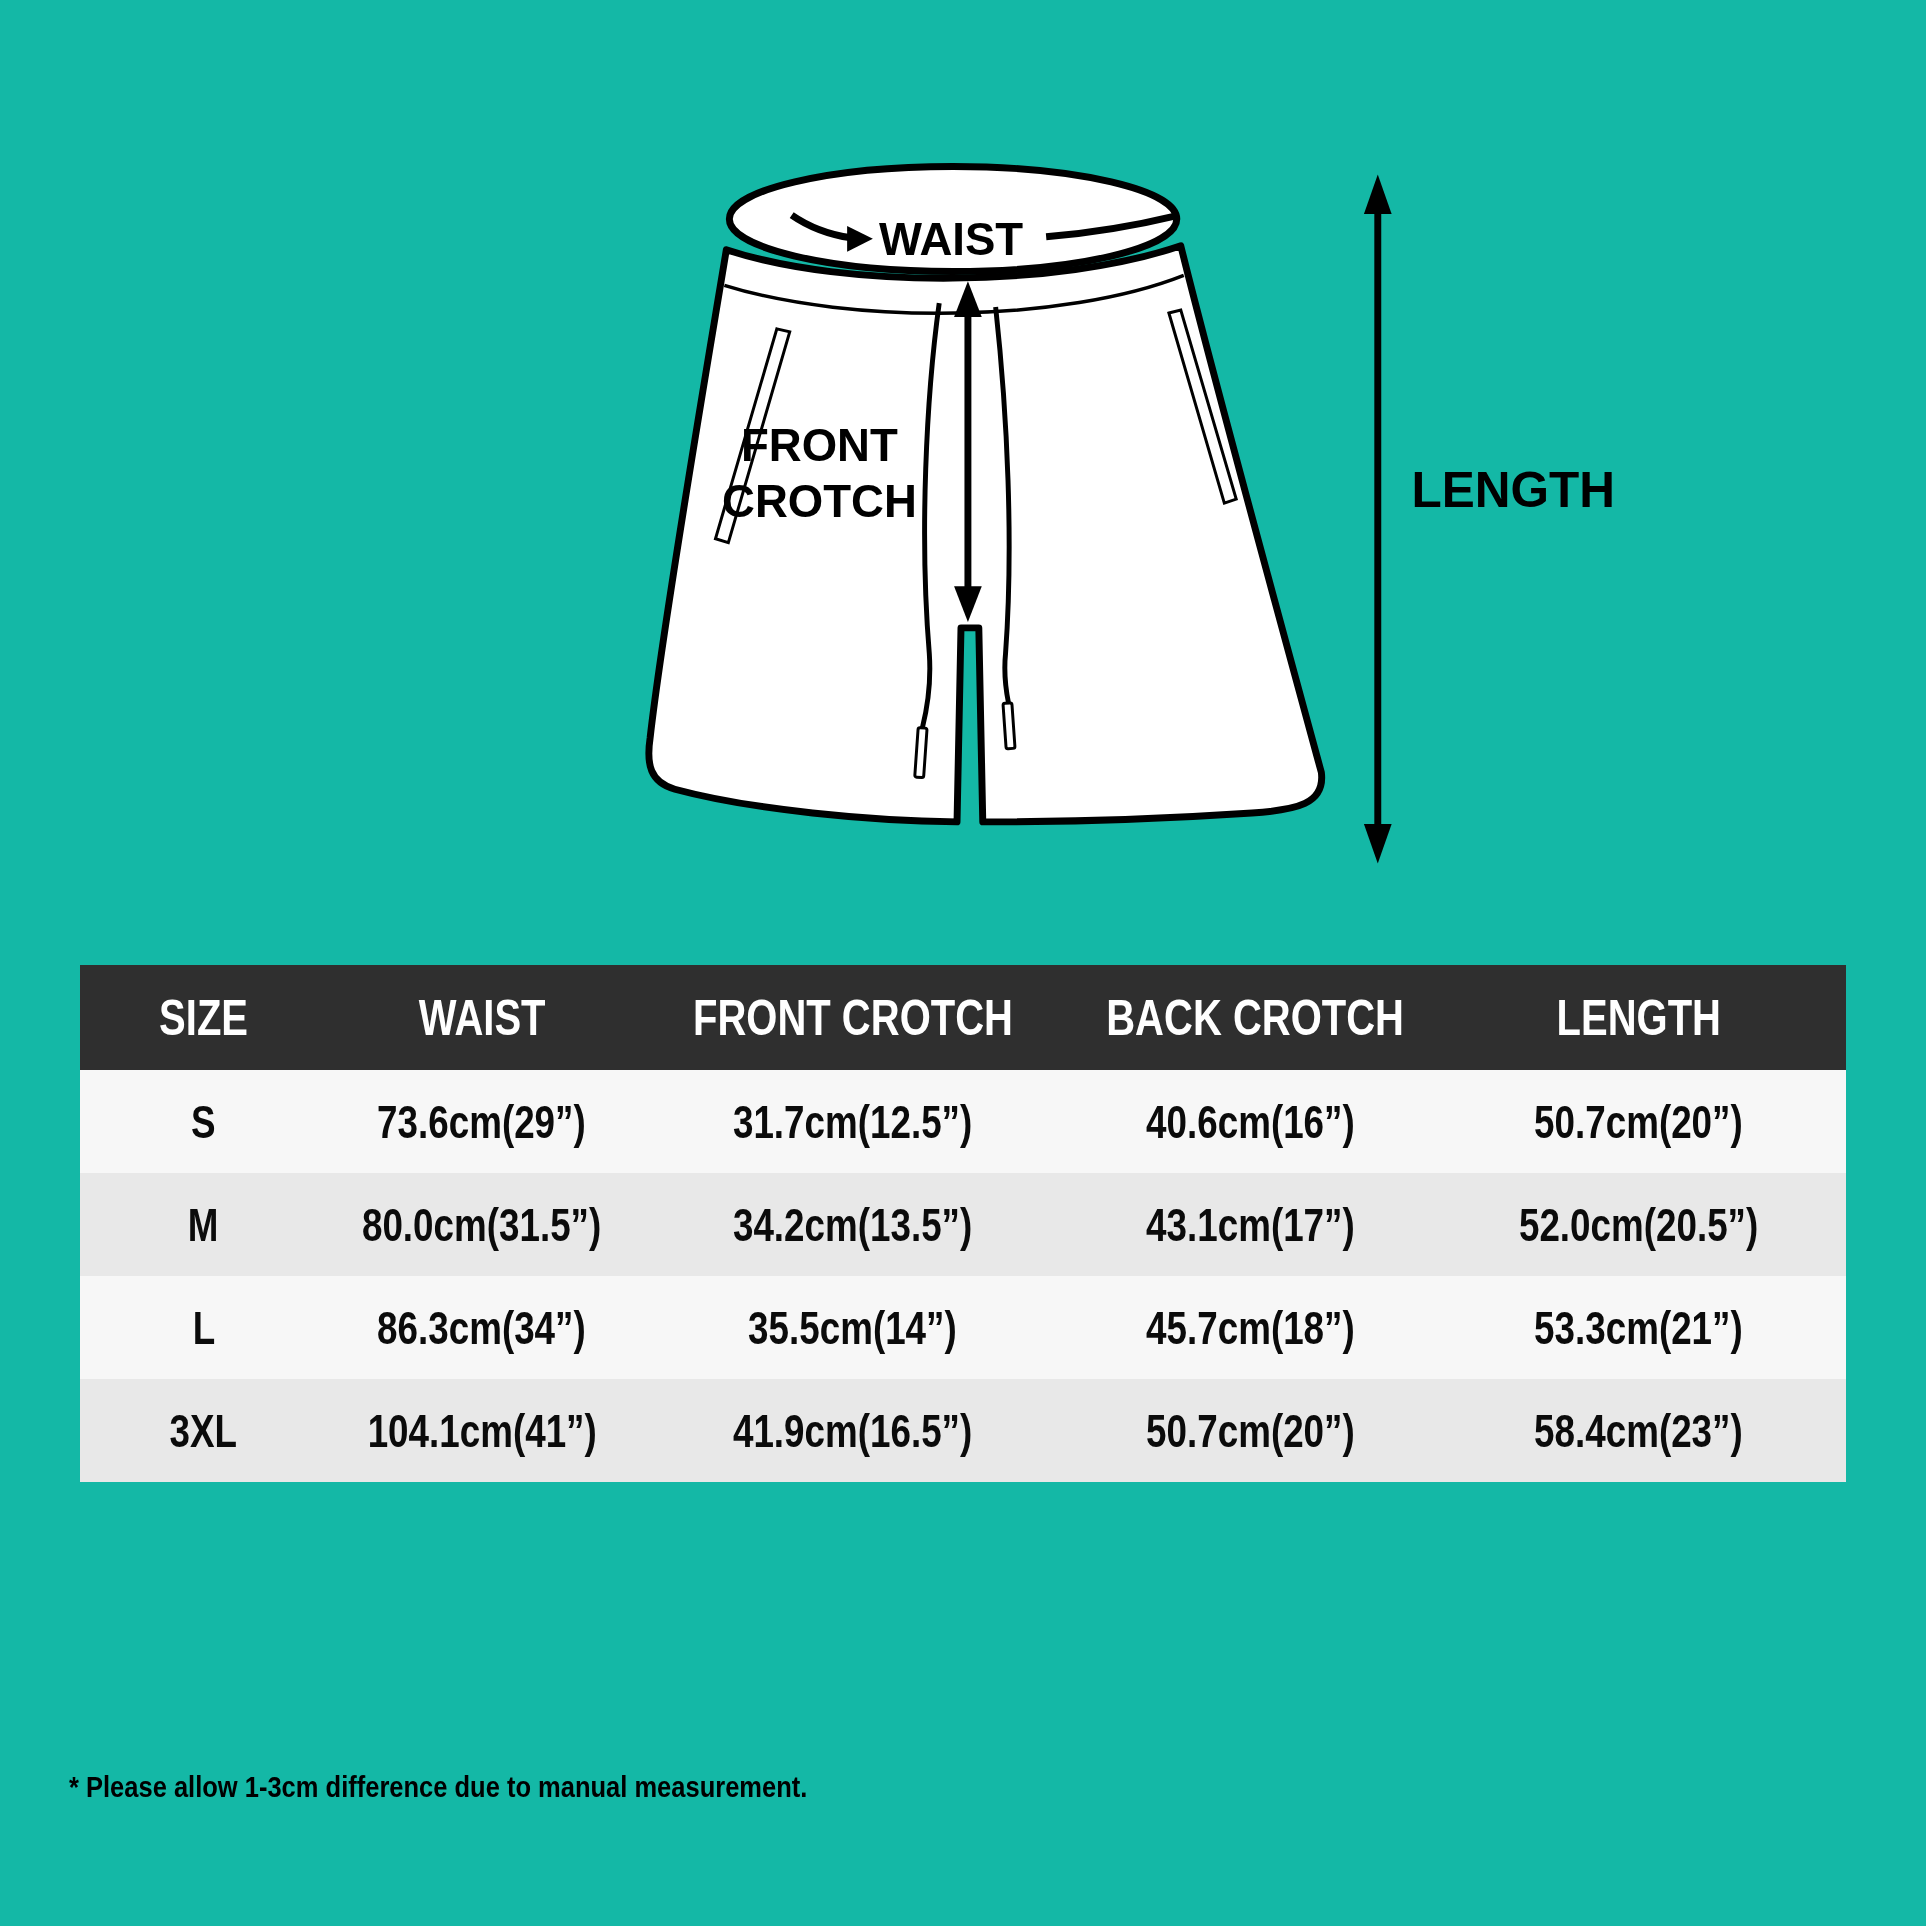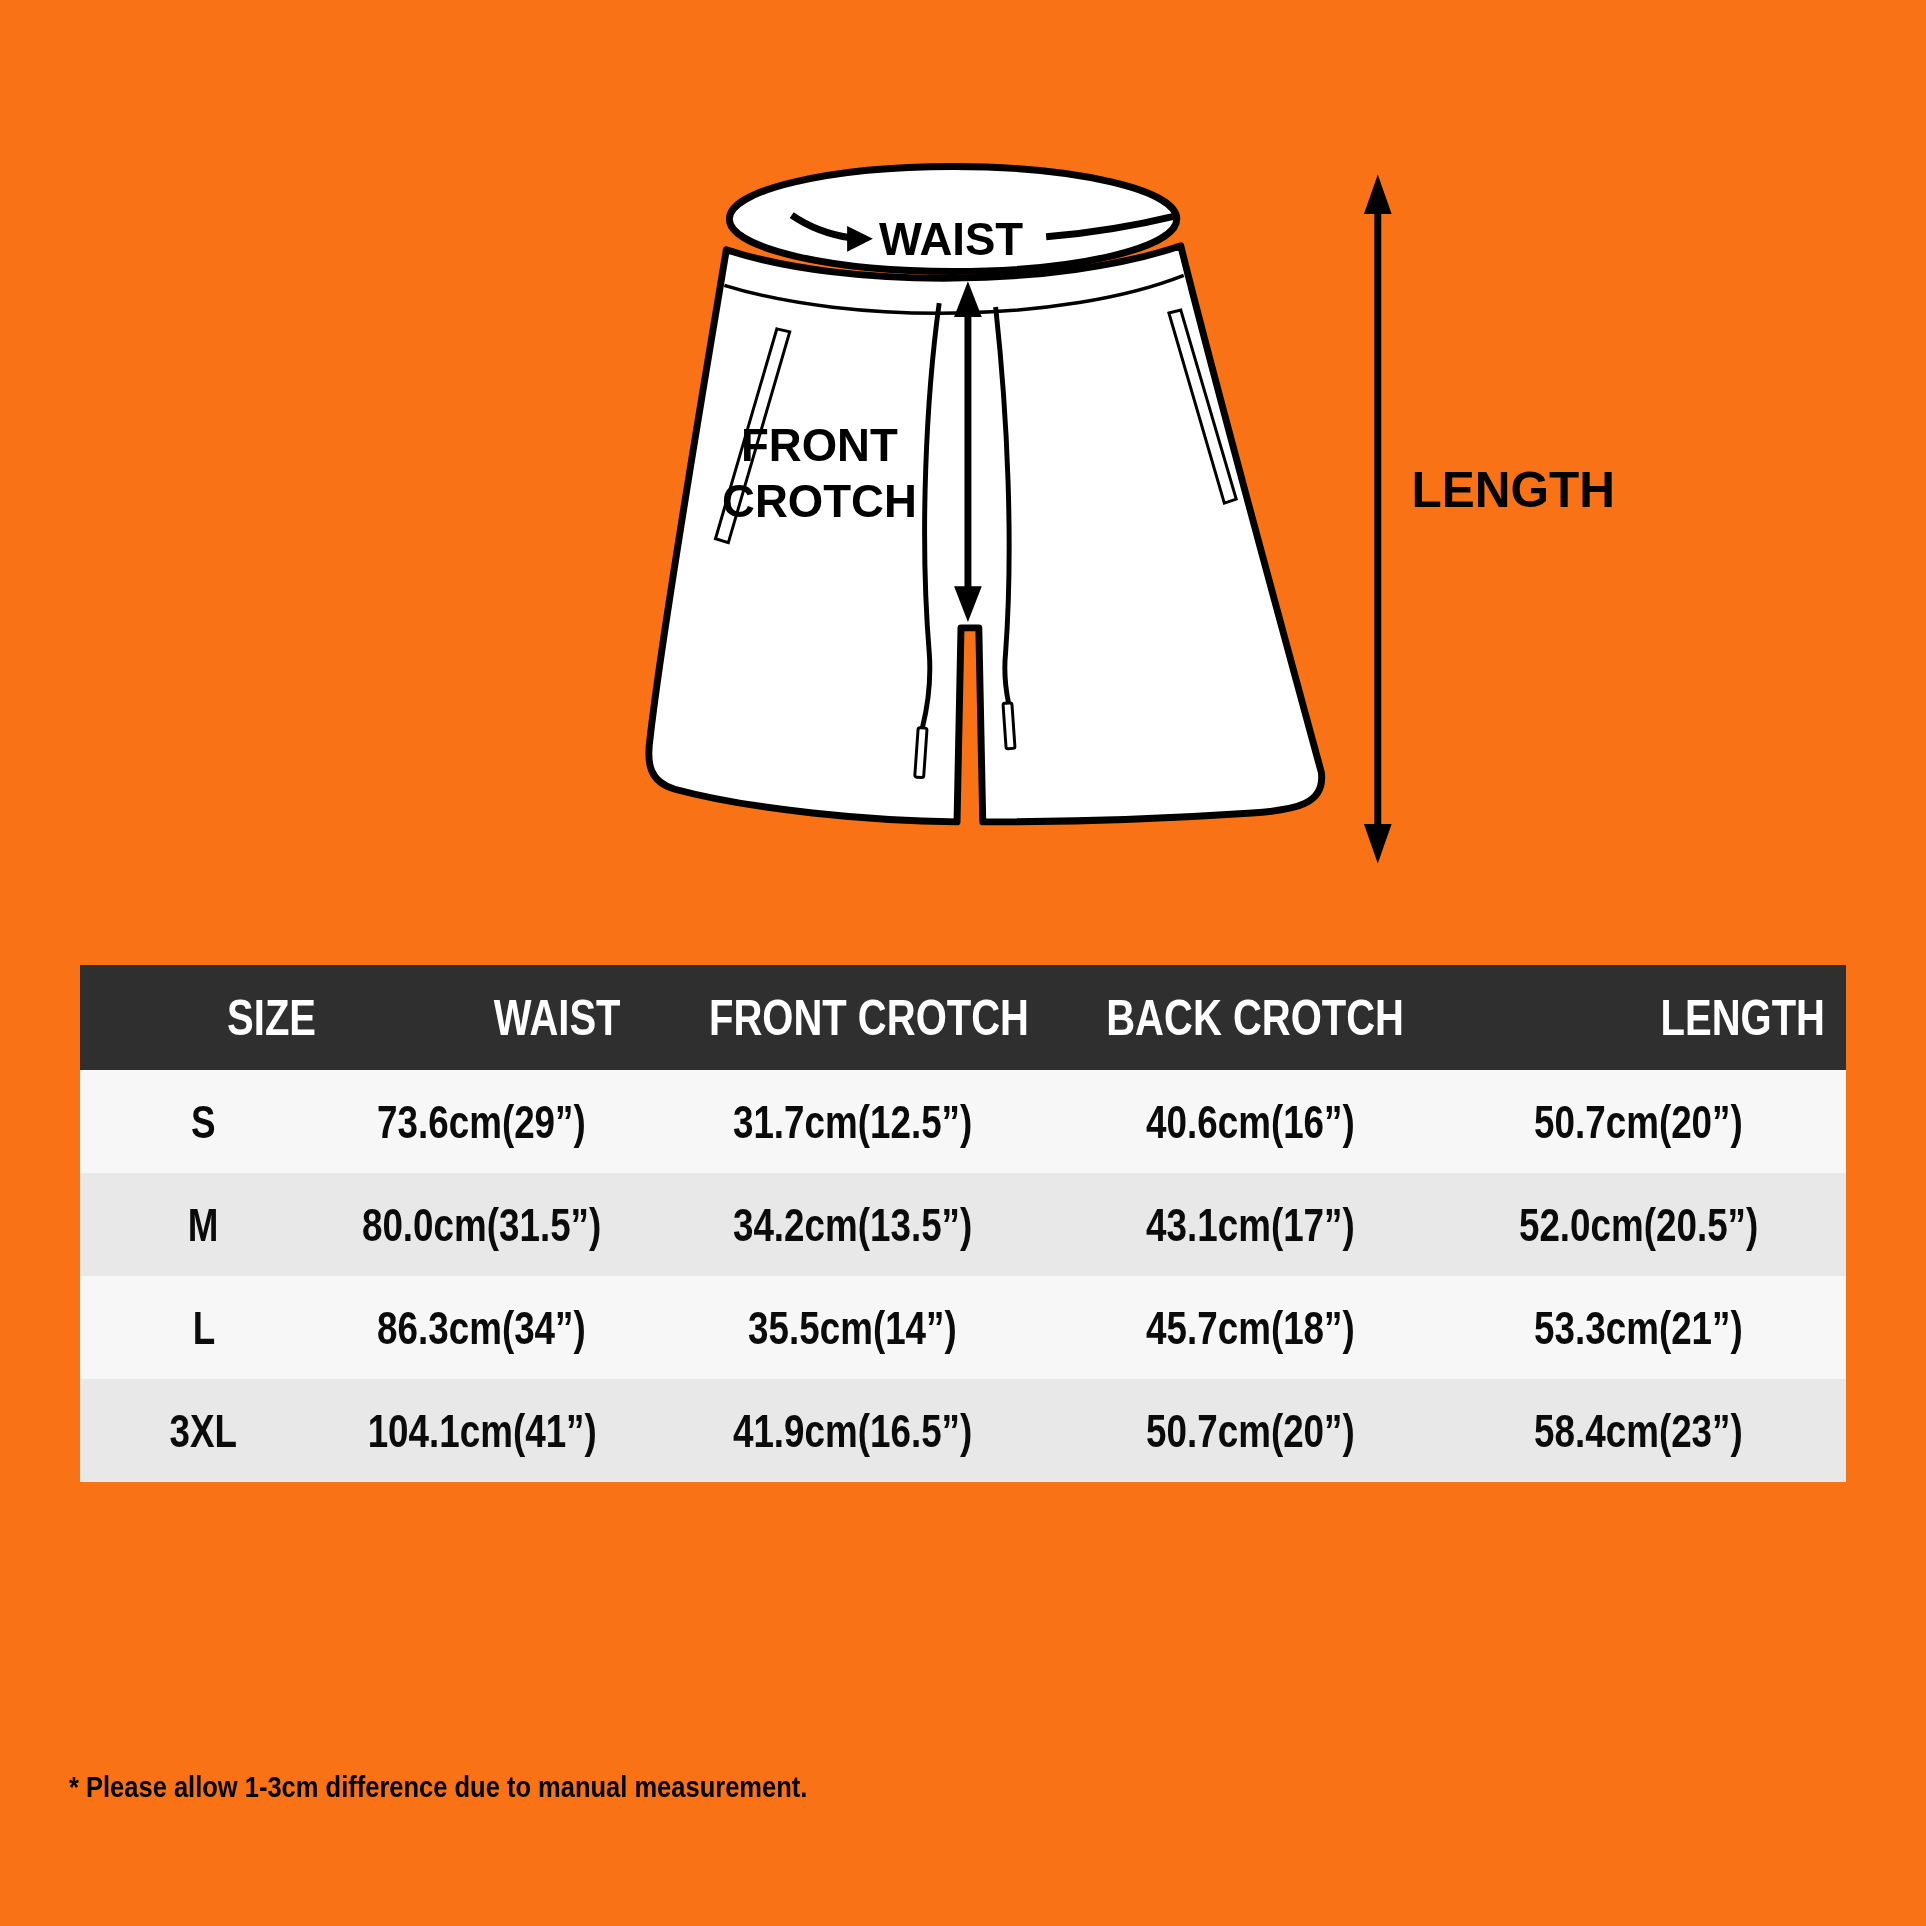--- a/index.html
+++ b/index.html
@@ -1,20 +1,20 @@
 <!DOCTYPE html>
 <html><head>
 <meta charset="utf-8">
 <style>
   html, body { margin: 0; padding: 0; background: #ffffff; }
   .canvas {
     position: relative;
     width: 1927px;
     height: 1927px;
-    background: #f97316;
+    background: #14b8a6;
     font-family: "Liberation Sans", "DejaVu Sans", sans-serif;
     overflow: hidden;
   }
   
   .diagram {
     position: absolute;
     left: 554px;
     top: 119px;
     width: 1109px;
     height: 792px;
@@ -37,21 +37,21 @@
   .size-table col.c1 { width: 17.5%; }
   .size-table col.c2 { width: 24.5%; }
   .size-table col.c3 { width: 20.5%; }
   .size-table col.c4 { width: 23.5%; }
   .size-table th {
     height: 105px;
     background: #2f2f2f;
     color: #ffffff;
     font-weight: 700;
     font-size: 50px;
-    text-align: right;
+    text-align: center;
     padding: 0;
   }
   .size-table td {
     height: 103px;
     text-align: center;
     vertical-align: middle;
     font-weight: 700;
     font-size: 46px;
     color: #0b0b0b;
     padding: 0;

